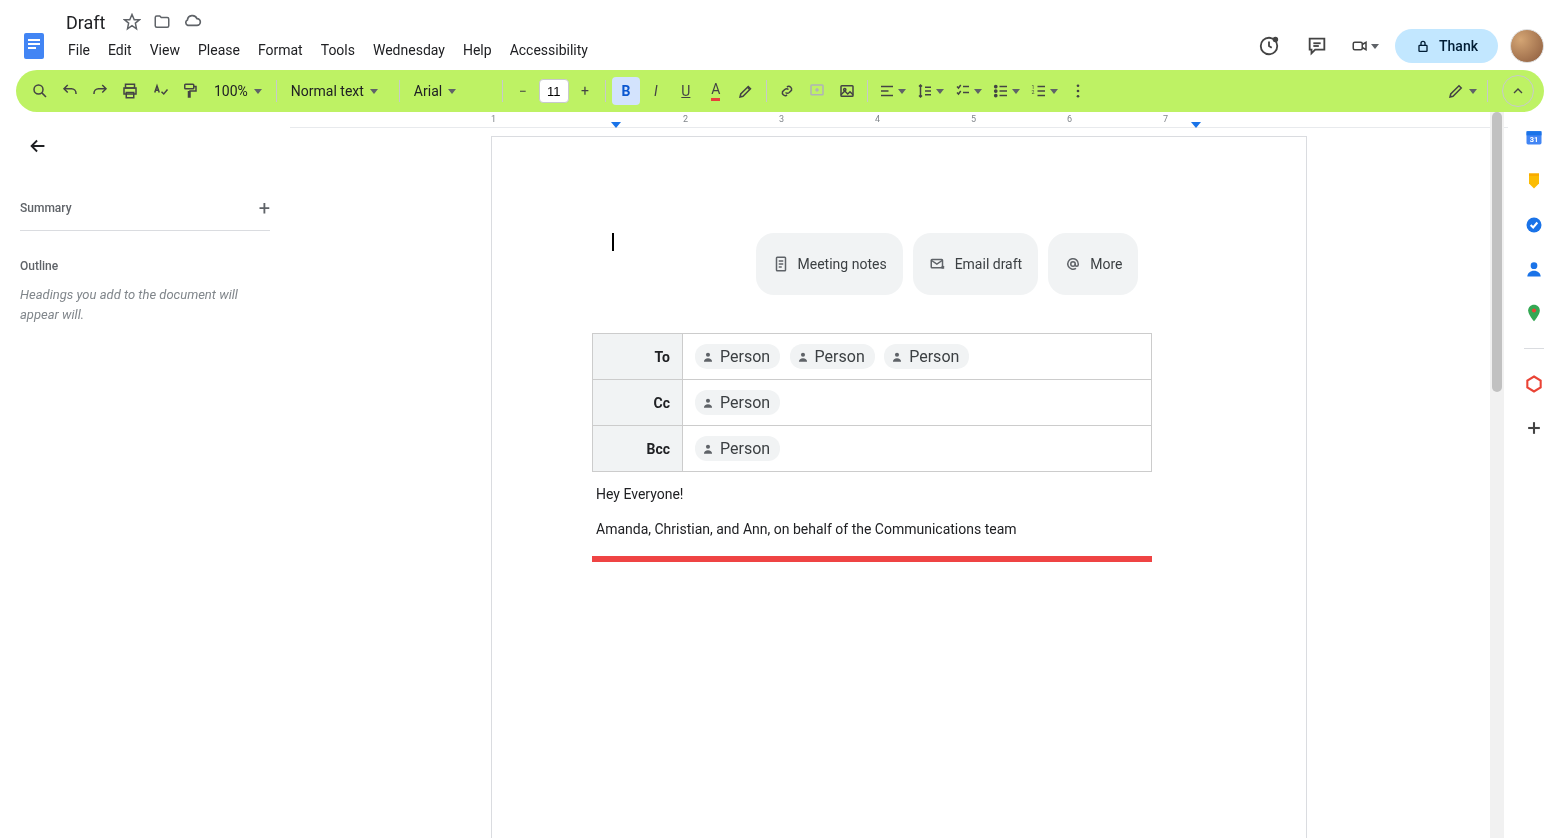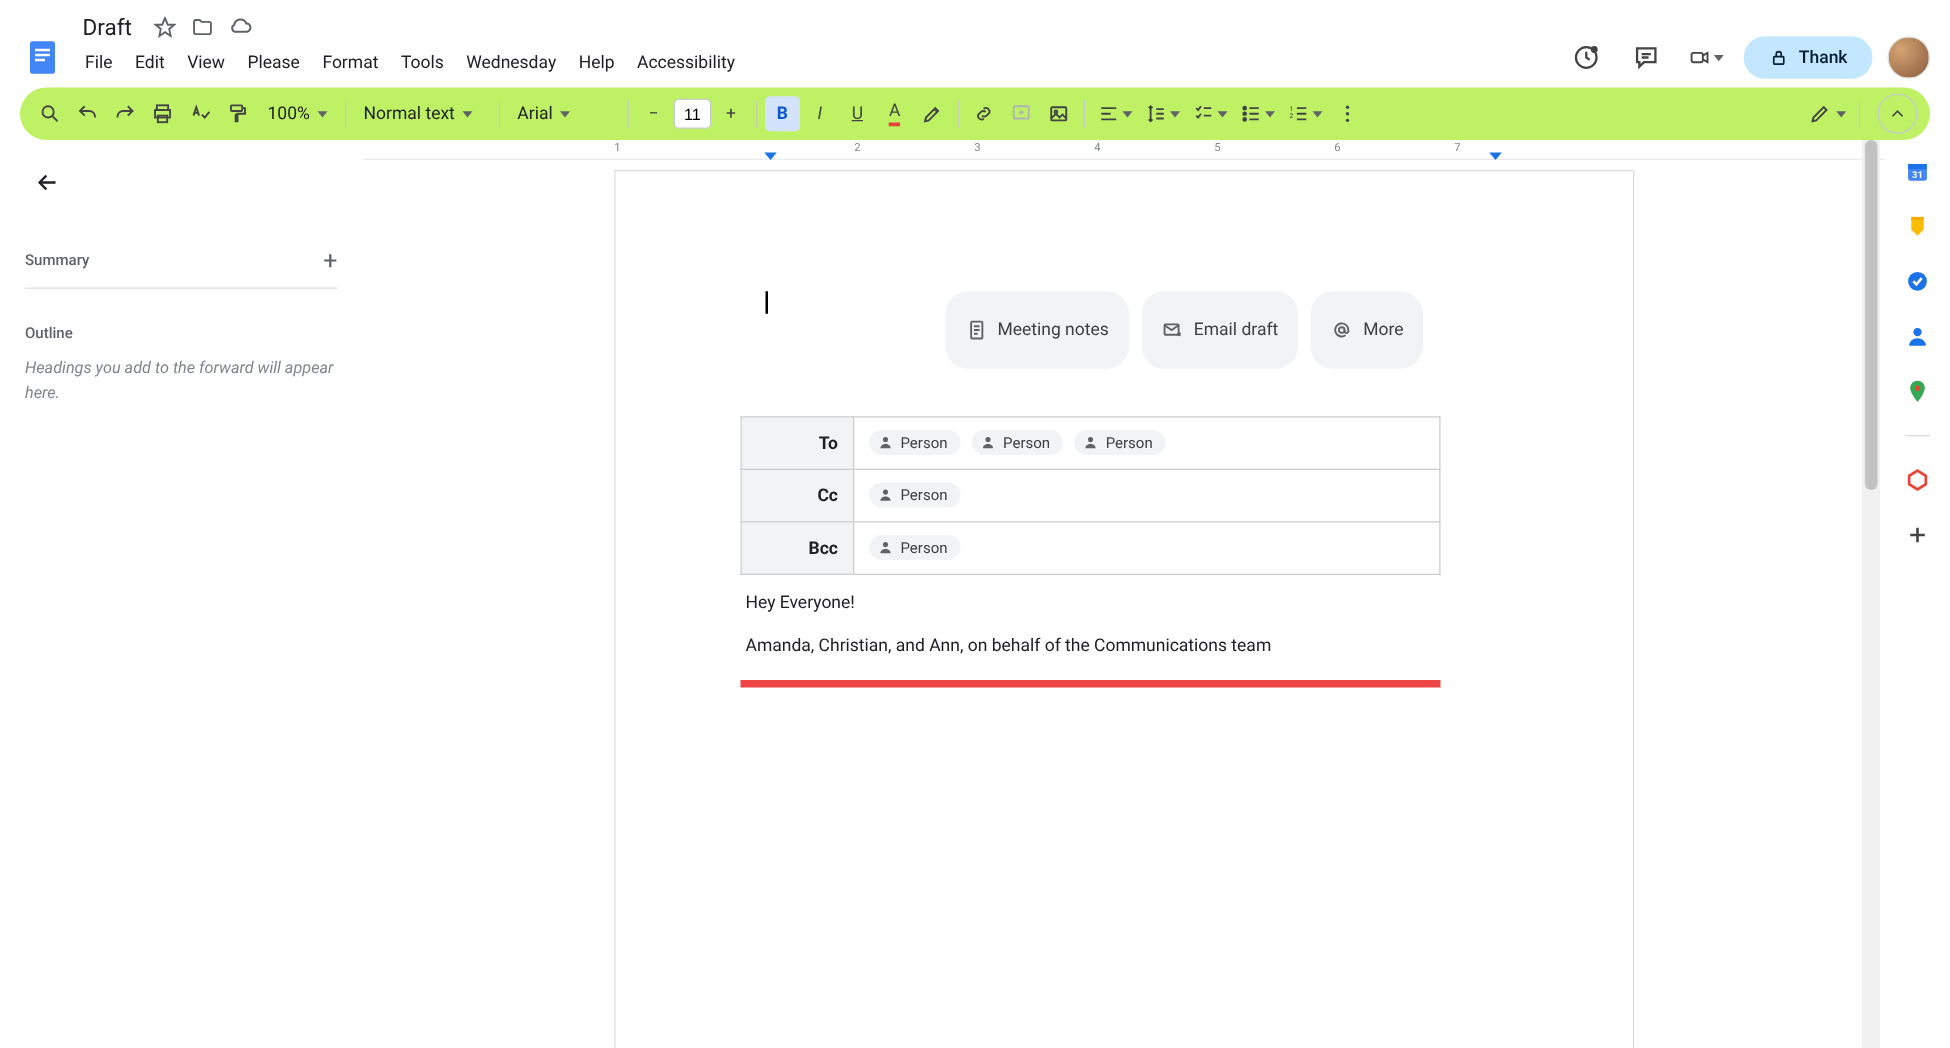--- a/index.html
+++ b/index.html
@@ -53,21 +53,21 @@
 
 .page { width: 816px; min-height: 1056px; background: #fff; margin: 0 auto; border: 1px solid #dadce0; padding: 96px 96px; position: relative; }
 .cursor-line { position: absolute; left: 120px; top: 96px; width: 2px; height: 18px; background: #000; }
 
 .chip-row { display: flex; gap: 10px; justify-content: center; margin-bottom: 38px; position: relative; left: 48px; }
 .chip { display: flex; align-items: center; gap: 8px; background: #f1f3f4; border-radius: 18px; padding: 22px 16px; font-size: 14px; color: #3c4043; cursor: pointer; }
 
 .email-table { width: 560px; border-collapse: collapse; margin-left: 4px; }
 .email-table td { border: 1px solid #ccc; padding: 10px 12px; font-size: 14px; vertical-align: middle; }
 .email-table td.label { background: #f1f3f4; width: 90px; text-align: right; font-weight: 700; color: #202124; }
-.person-chip { display: inline-flex; align-items: center; gap: 5px; background: #f1f3f4; border-radius: 12px; padding: 3px 10px 3px 6px; font-size: 12px; color: #3c4043; margin-right: 6px; }
+.person-chip { display: inline-flex; align-items: center; gap: 5px; background: #f1f3f4; border-radius: 12px; padding: 3px 10px 3px 6px; font-size: 16px; color: #3c4043; margin-right: 6px; }
 .person-icon { width: 14px; height: 14px; }
 
 .email-body { width: 560px; margin-left: 4px; margin-top: 0; padding: 12px 4px; font-size: 14px; line-height: 1.5; color: #202124; border-bottom: 6px solid #ef4444; }
 .email-body p { margin-bottom: 14px; }
 
 
 .right-rail { width: 52px; display: flex; flex-direction: column; align-items: center; gap: 22px; padding-top: 14px; border-left: 0; }
 .rail-icon { width: 22px; height: 22px; display:flex; align-items:center; justify-content:center; cursor:pointer; }
 .rail-sep { width: 20px; height: 1px; background: #dadce0; margin: 2px 0; }
 
@@ -330,21 +330,21 @@
           <svg width="22" height="22" viewBox="0 0 24 24" fill="none" stroke="#202124" stroke-width="2">
             <path d="M19 12H5"></path>
             <path d="M11 6l-6 6 6 6"></path>
           </svg>
         </div>
       <div class="summary-row">
         <span class="summary-label">Summary</span>
         <span class="plus-btn">+</span>
       </div>
       <div class="outline-label">Outline</div>
-      <div class="outline-placeholder">Headings you add to the forward will appear here.</div>
+      <div class="outline-placeholder">Headings you add to the document will appear will.</div>
     </div>
 
     <div class="canvas-area">
       <div class="ruler">
         <div class="ruler-inner">
           <span class="ruler-tick" style="left:0px">1</span>
           <span class="ruler-tick" style="left:192px">2</span>
           <span class="ruler-tick" style="left:288px">3</span>
           <span class="ruler-tick" style="left:384px">4</span>
           <span class="ruler-tick" style="left:480px">5</span>

